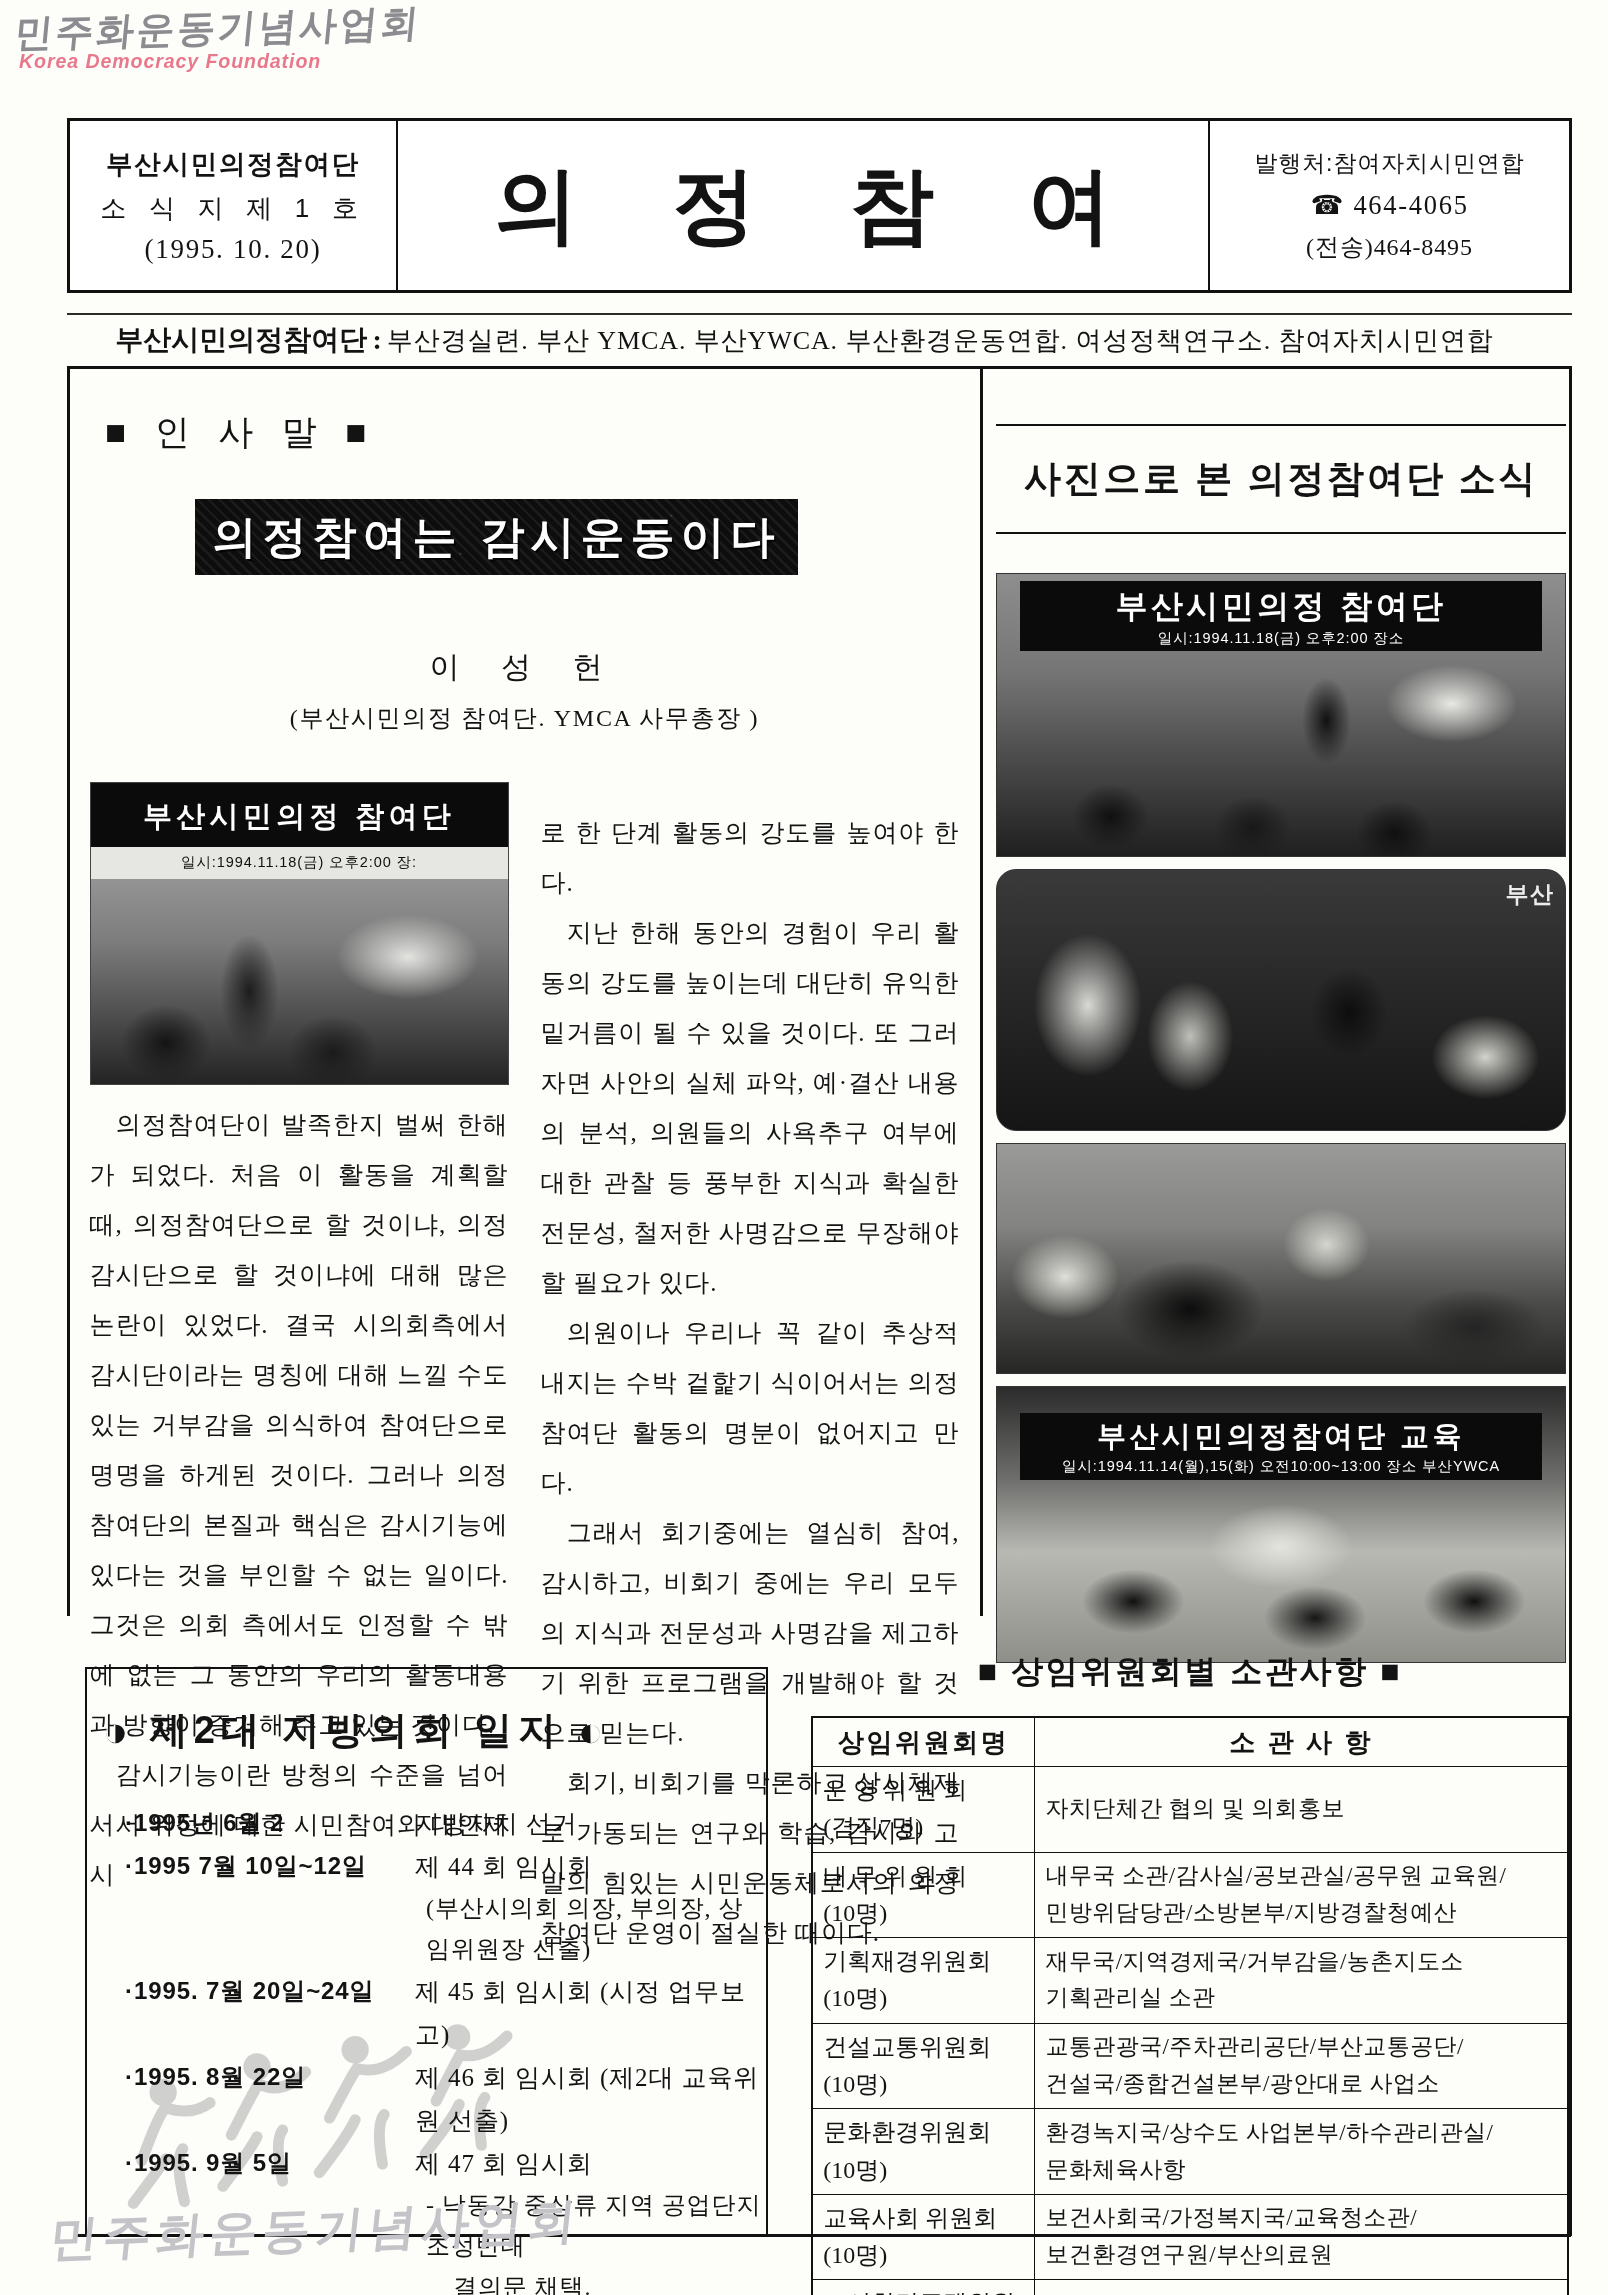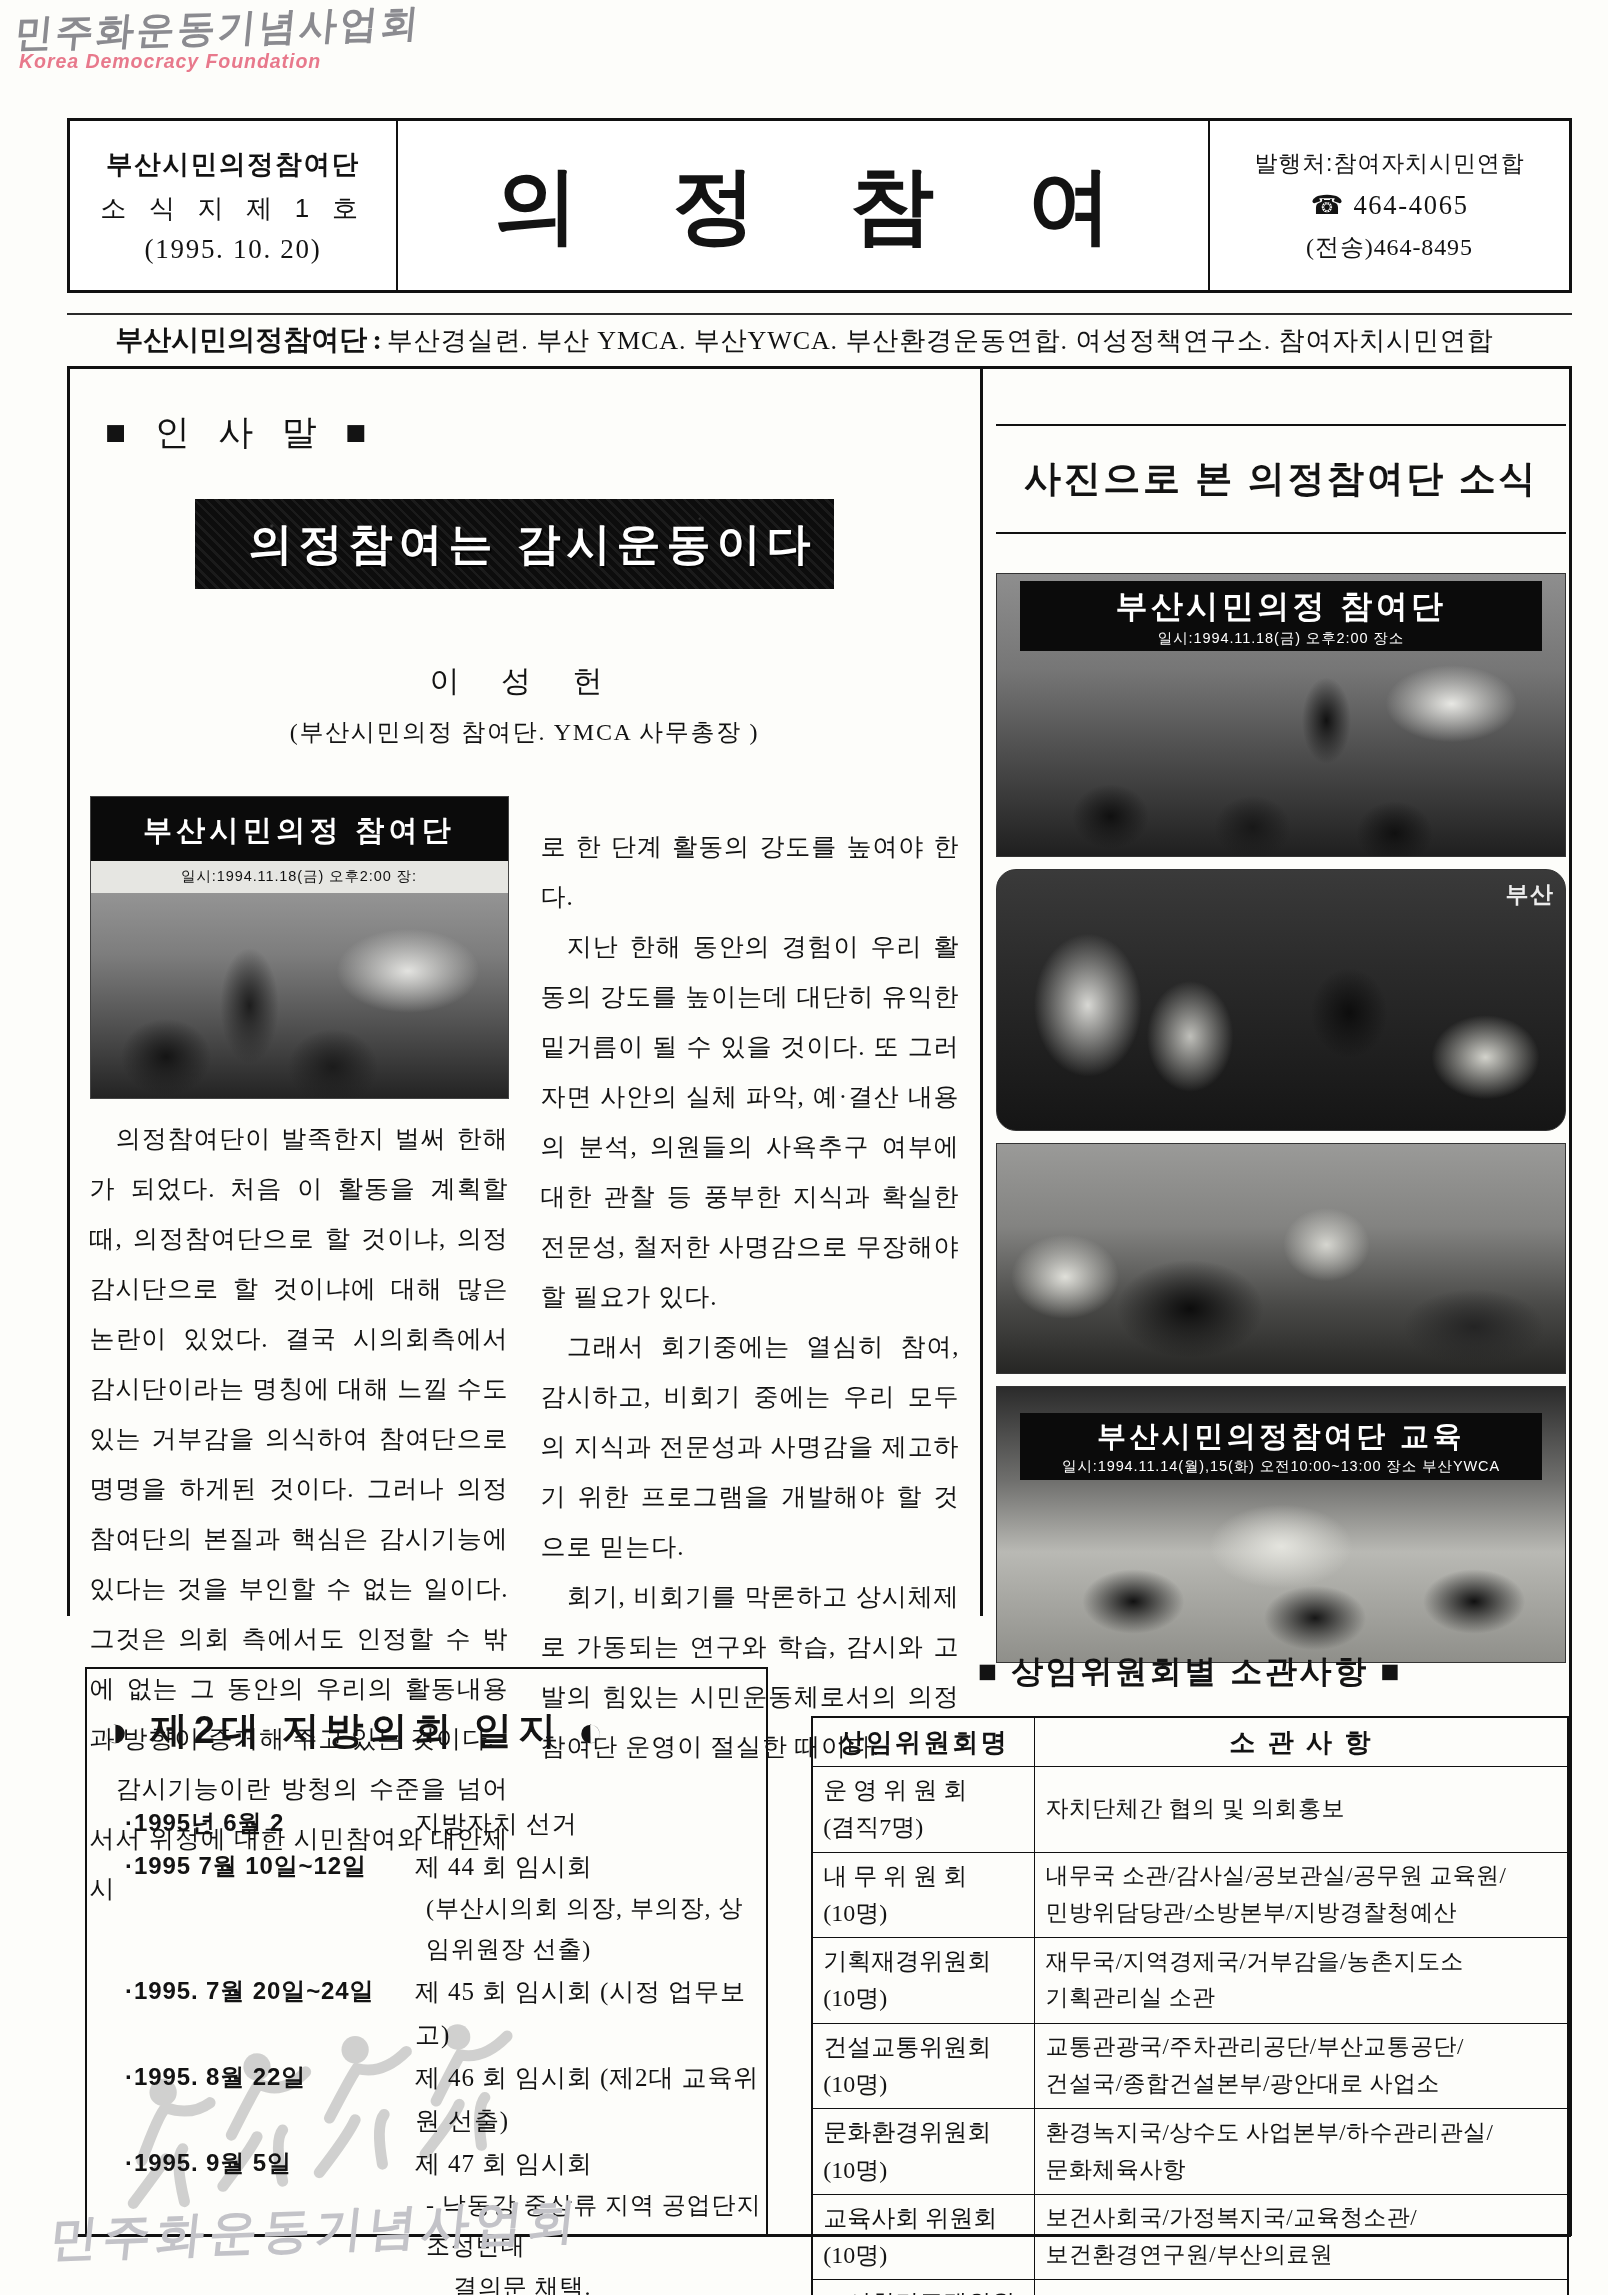--- a/index.html
+++ b/index.html
@@ -41,30 +41,30 @@
   
   .v-left{position:absolute;left:67px;top:367px;width:2.6px;height:1249px;background:#111;}
   .v-divider{position:absolute;left:980px;top:367px;width:2.6px;height:1249px;background:#111;}
   .v-right{position:absolute;left:1569px;top:367px;width:2.6px;height:1869px;background:#111;}
   .rule-bottom{position:absolute;left:75px;top:2234px;width:1496px;height:2.6px;background:#111;}
 
   
   .article{position:absolute;left:69px;top:371px;width:911px;}
   .section-heading{margin:38px 0 0 36px;font-family:"Liberation Sans",sans-serif;
                    font-size:35px;letter-spacing:9.4px;}
-  .article-banner{margin:43px 0 0 126px;width:603px;height:90px;color:#fff;
+  .article-banner{margin:43px 0 0 126px;width:603px;height:76px;color:#fff;
       display:flex;align-items:center;justify-content:center;
       font-family:"Liberation Sans",sans-serif;font-weight:bold;font-size:44px;letter-spacing:6px;
       background-color:#0d0d0d;
       background-image:
         radial-gradient(3.4px 3.4px at 12% 30%, rgba(255,255,255,.22), transparent 70%),
         radial-gradient(2.6px 2.6px at 44% 72%, rgba(255,255,255,.18), transparent 70%),
         radial-gradient(2.6px 2.6px at 79% 22%, rgba(255,255,255,.18), transparent 70%),
         repeating-linear-gradient(45deg, rgba(255,255,255,.06) 0 2.6px, transparent 2.6px 7.7px);
-      text-shadow:1.7px 1.7px 0 rgba(0,0,0,.8);padding-left:36px;}
+      text-shadow:1.7px 1.7px 0 rgba(0,0,0,.8);}
   .author{margin-top:72px;text-align:center;font-size:30px;letter-spacing:17px;}
   .affiliation{margin-top:13.7px;text-align:center;font-size:24px;letter-spacing:1.7px;}
   .columns{display:flex;gap:32px;padding:0 20.5px;margin-top:48px;}
   .col{width:50%;font-size:25px;line-height:2.0;text-align:justify;letter-spacing:0.9px;}
   .col p{margin:0;text-indent:1.05em;}
   .col2{padding-top:26px;}
   .col2 p:first-child{text-indent:0;}
 
   
   .article-photo{height:301px;margin-bottom:15.4px;display:flex;flex-direction:column;
@@ -173,20 +173,21 @@
         </div>
 
         <div>
             <p>의정참여단이 발족한지 벌써 한해가 되었다. 처음 이 활동을 계획할 때, 의정참여단으로 할 것이냐, 의정감시단으로 할 것이냐에 대해 많은 논란이 있었다. 결국 시의회측에서 감시단이라는 명칭에 대해 느낄 수도 있는 거부감을 의식하여 참여단으로 명명을 하게된 것이다. 그러나 의정참여단의 본질과 핵심은 감시기능에 있다는 것을 부인할 수 없는 일이다. 그것은 의회 측에서도 인정할 수 밖에 없는 그 동안의 우리의 활동내용과 방향이 증거해 주고 있는 것이다.</p>
             <p>감시기능이란 방청의 수준을 넘어서서 위정에 대한 시민참여와 대안제시</p>
           </div>
       </div>
       <div class="col col2">
           <p>로 한 단계 활동의 강도를 높여야 한다.</p>
           <p>지난 한해 동안의 경험이 우리 활동의 강도를 높이는데 대단히 유익한 밑거름이 될 수 있을 것이다. 또 그러자면 사안의 실체 파악, 예·결산 내용의 분석, 의원들의 사욕추구 여부에 대한 관찰 등 풍부한 지식과 확실한 전문성, 철저한 사명감으로 무장해야 할 필요가 있다.</p>
+          <p>의원이나 우리나 꼭 같이 추상적 내지는 수박 겉핥기 식이어서는 의정참여단 활동의 명분이 없어지고 만다.</p>
           <p>그래서 회기중에는 열심히 참여, 감시하고, 비회기 중에는 우리 모두의 지식과 전문성과 사명감을 제고하기 위한 프로그램을 개발해야 할 것으로 믿는다.</p>
           <p>회기, 비회기를 막론하고 상시체제로 가동되는 연구와 학습, 감시와 고발의 힘있는 시민운동체로서의 의정참여단 운영이 절실한 때이다.</p>
         </div>
     </div>
   </div>
 
   <div class="photo-col">
     <div class="pc-heading">사진으로 본 의정참여단 소식</div>
     <div class="photos">
 

